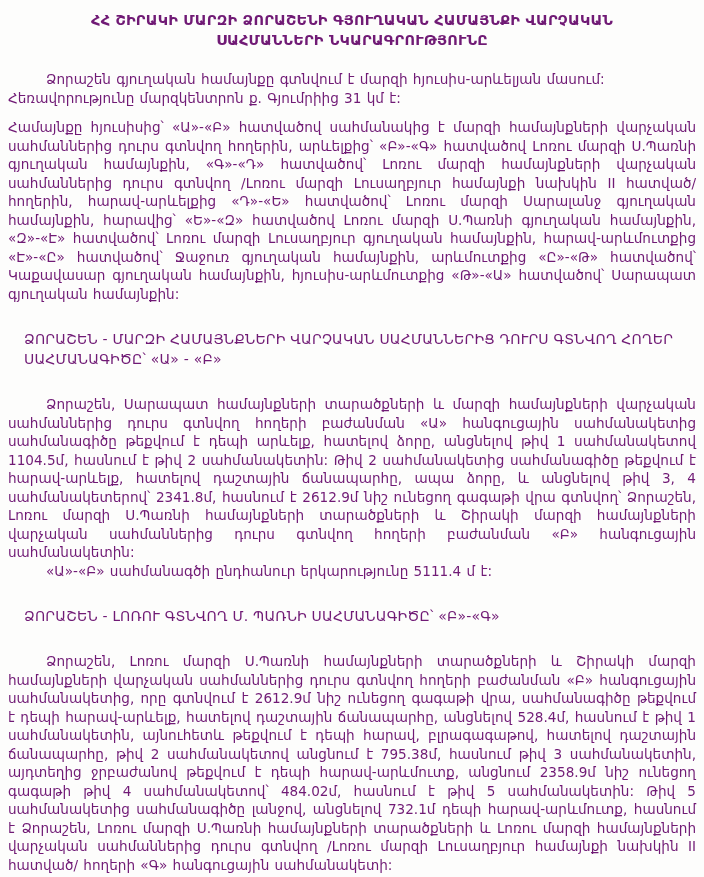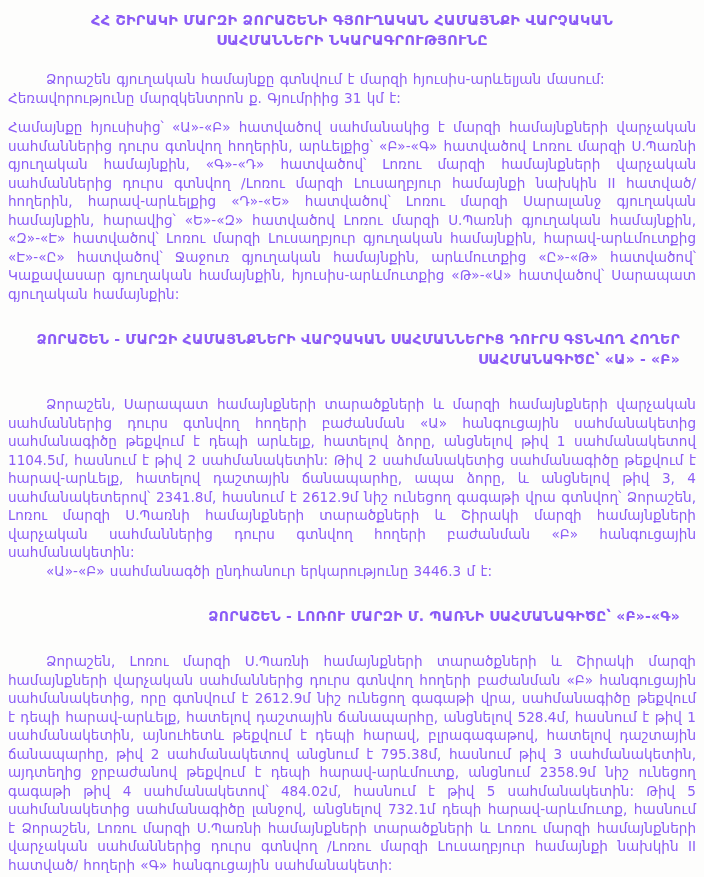--- a/index.html
+++ b/index.html
@@ -6,21 +6,21 @@
     margin: 0;
     padding: 0;
     background: #e8e8e8;
   }
   .page {
     position: relative;
     width: 704px;
     height: 877px;
     margin: 0 auto;
     background: #fdfdfc;
-    color: #8b5cf6;
+    color: #701a75;
     box-sizing: border-box;
     padding: 6px 8px 0 8px;
     font-family: "DejaVu Sans", sans-serif;
     overflow: hidden;
   }
   .doc-title {
     text-align: center;
     font-weight: bold;
     font-size: 14.5px;
     line-height: 20px;
@@ -35,22 +35,22 @@
     word-spacing: 1px;
   }
   .para.justified {
     text-align: justify;
     margin-top: 11px;
   }
   .para.first-indent {
     text-indent: 38px;
   }
   .sec-heading {
-    text-align: right;
-    font-weight: bold;
+    text-align: left;
+    font-weight: normal;
     font-size: 14px;
     line-height: 20px;
     letter-spacing: 0.2px;
     max-width: 656px;
     margin: 26px auto 26px auto;
   }
   .total-line {
     font-size: 13.6px;
     line-height: 18.5px;
     margin: 0;
@@ -66,21 +66,21 @@
   <div class="doc-title">ՀՀ ՇԻՐԱԿԻ ՄԱՐԶԻ ՁՈՐԱՇԵՆԻ ԳՅՈՒՂԱԿԱՆ ՀԱՄԱՅՆՔԻ ՎԱՐՉԱԿԱՆ ՍԱՀՄԱՆՆԵՐԻ ՆԿԱՐԱԳՐՈՒԹՅՈՒՆԸ</div>
 
   <p class="para first-indent">Ձորաշեն գյուղական համայնքը գտնվում է մարզի հյուսիս-արևելյան մասում: Հեռավորությունը մարզկենտրոն ք. Գյումրիից 31 կմ է:</p>
 
   <p class="para justified">Համայնքը հյուսիսից՝ «Ա»-«Բ» հատվածով սահմանակից է մարզի համայնքների վարչական սահմաններից դուրս գտնվող հողերին, արևելքից՝ «Բ»-«Գ» հատվածով Լոռու մարզի Ս.Պառնի գյուղական համայնքին, «Գ»-«Դ» հատվածով՝ Լոռու մարզի համայնքների վարչական սահմաններից դուրս գտնվող /Լոռու մարզի Լուսաղբյուր համայնքի նախկին II հատված/ հողերին, հարավ-արևելքից «Դ»-«Ե» հատվածով՝ Լոռու մարզի Սարալանջ գյուղական համայնքին, հարավից՝ «Ե»-«Զ» հատվածով Լոռու մարզի Ս.Պառնի գյուղական համայնքին, «Զ»-«Է» հատվածով՝ Լոռու մարզի Լուսաղբյուր գյուղական համայնքին, հարավ-արևմուտքից «Է»-«Ը» հատվածով՝ Ջաջուռ գյուղական համայնքին, արևմուտքից «Ը»-«Թ» հատվածով՝ Կաքավասար գյուղական համայնքին, հյուսիս-արևմուտքից «Թ»-«Ա» հատվածով՝ Սարապատ գյուղական համայնքին:</p>
 
   <div class="sec-heading">ՁՈՐԱՇԵՆ - ՄԱՐԶԻ ՀԱՄԱՅՆՔՆԵՐԻ ՎԱՐՉԱԿԱՆ ՍԱՀՄԱՆՆԵՐԻՑ ԴՈՒՐՍ ԳՏՆՎՈՂ ՀՈՂԵՐ ՍԱՀՄԱՆԱԳԻԾԸ՝ «Ա» - «Բ»</div>
 
   <p class="para justified first-indent">Ձորաշեն, Սարապատ համայնքների տարածքների և մարզի համայնքների վարչական սահմաններից դուրս գտնվող հողերի բաժանման «Ա» հանգուցային սահմանակետից սահմանագիծը թեքվում է դեպի արևելք, հատելով ձորը, անցնելով թիվ 1 սահմանակետով 1104.5մ, հասնում է թիվ 2 սահմանակետին: Թիվ 2 սահմանակետից սահմանագիծը թեքվում է հարավ-արևելք, հատելով դաշտային ճանապարհը, ապա ձորը, և անցնելով թիվ 3, 4 սահմանակետերով՝ 2341.8մ, հասնում է 2612.9մ նիշ ունեցող գագաթի վրա գտնվող՝ Ձորաշեն, Լոռու մարզի Ս.Պառնի համայնքների տարածքների և Շիրակի մարզի համայնքների վարչական սահմաններից դուրս գտնվող հողերի բաժանման «Բ» հանգուցային սահմանակետին:</p>
 
-  <p class="total-line">«Ա»-«Բ» սահմանագծի ընդհանուր երկարությունը 3446.3 մ է:</p>
+  <p class="total-line">«Ա»-«Բ» սահմանագծի ընդհանուր երկարությունը 5111.4 մ է:</p>
 
-  <div class="sec-heading">ՁՈՐԱՇԵՆ - ԼՈՌՈՒ ՄԱՐԶԻ Մ. ՊԱՌՆԻ ՍԱՀՄԱՆԱԳԻԾԸ՝ «Բ»-«Գ»</div>
+  <div class="sec-heading">ՁՈՐԱՇԵՆ - ԼՈՌՈՒ ԳՏՆՎՈՂ Մ. ՊԱՌՆԻ ՍԱՀՄԱՆԱԳԻԾԸ՝ «Բ»-«Գ»</div>
 
   <p class="para justified first-indent">Ձորաշեն, Լոռու մարզի Ս.Պառնի համայնքների տարածքների և Շիրակի մարզի համայնքների վարչական սահմաններից դուրս գտնվող հողերի բաժանման «Բ» հանգուցային սահմանակետից, որը գտնվում է 2612.9մ նիշ ունեցող գագաթի վրա, սահմանագիծը թեքվում է դեպի հարավ-արևելք, հատելով դաշտային ճանապարհը, անցնելով 528.4մ, հասնում է թիվ 1 սահմանակետին, այնուհետև թեքվում է դեպի հարավ, բլրագագաթով, հատելով դաշտային ճանապարհը, թիվ 2 սահմանակետով անցնում է 795.38մ, հասնում թիվ 3 սահմանակետին, այդտեղից ջրբաժանով թեքվում է դեպի հարավ-արևմուտք, անցնում 2358.9մ նիշ ունեցող գագաթի թիվ 4 սահմանակետով՝ 484.02մ, հասնում է թիվ 5 սահմանակետին: Թիվ 5 սահմանակետից սահմանագիծը լանջով, անցնելով 732.1մ դեպի հարավ-արևմուտք, հասնում է Ձորաշեն, Լոռու մարզի Ս.Պառնի համայնքների տարածքների և Լոռու մարզի համայնքների վարչական սահմաններից դուրս գտնվող /Լոռու մարզի Լուսաղբյուր համայնքի նախկին II հատված/ հողերի «Գ» հանգուցային սահմանակետի:</p>
 
   <p class="total-line">«Բ»-«Գ» սահմանագծի ընդհանուր երկարությունը 2520. 9 մ է:</p>
 
 </div>
 
 </body></html>

